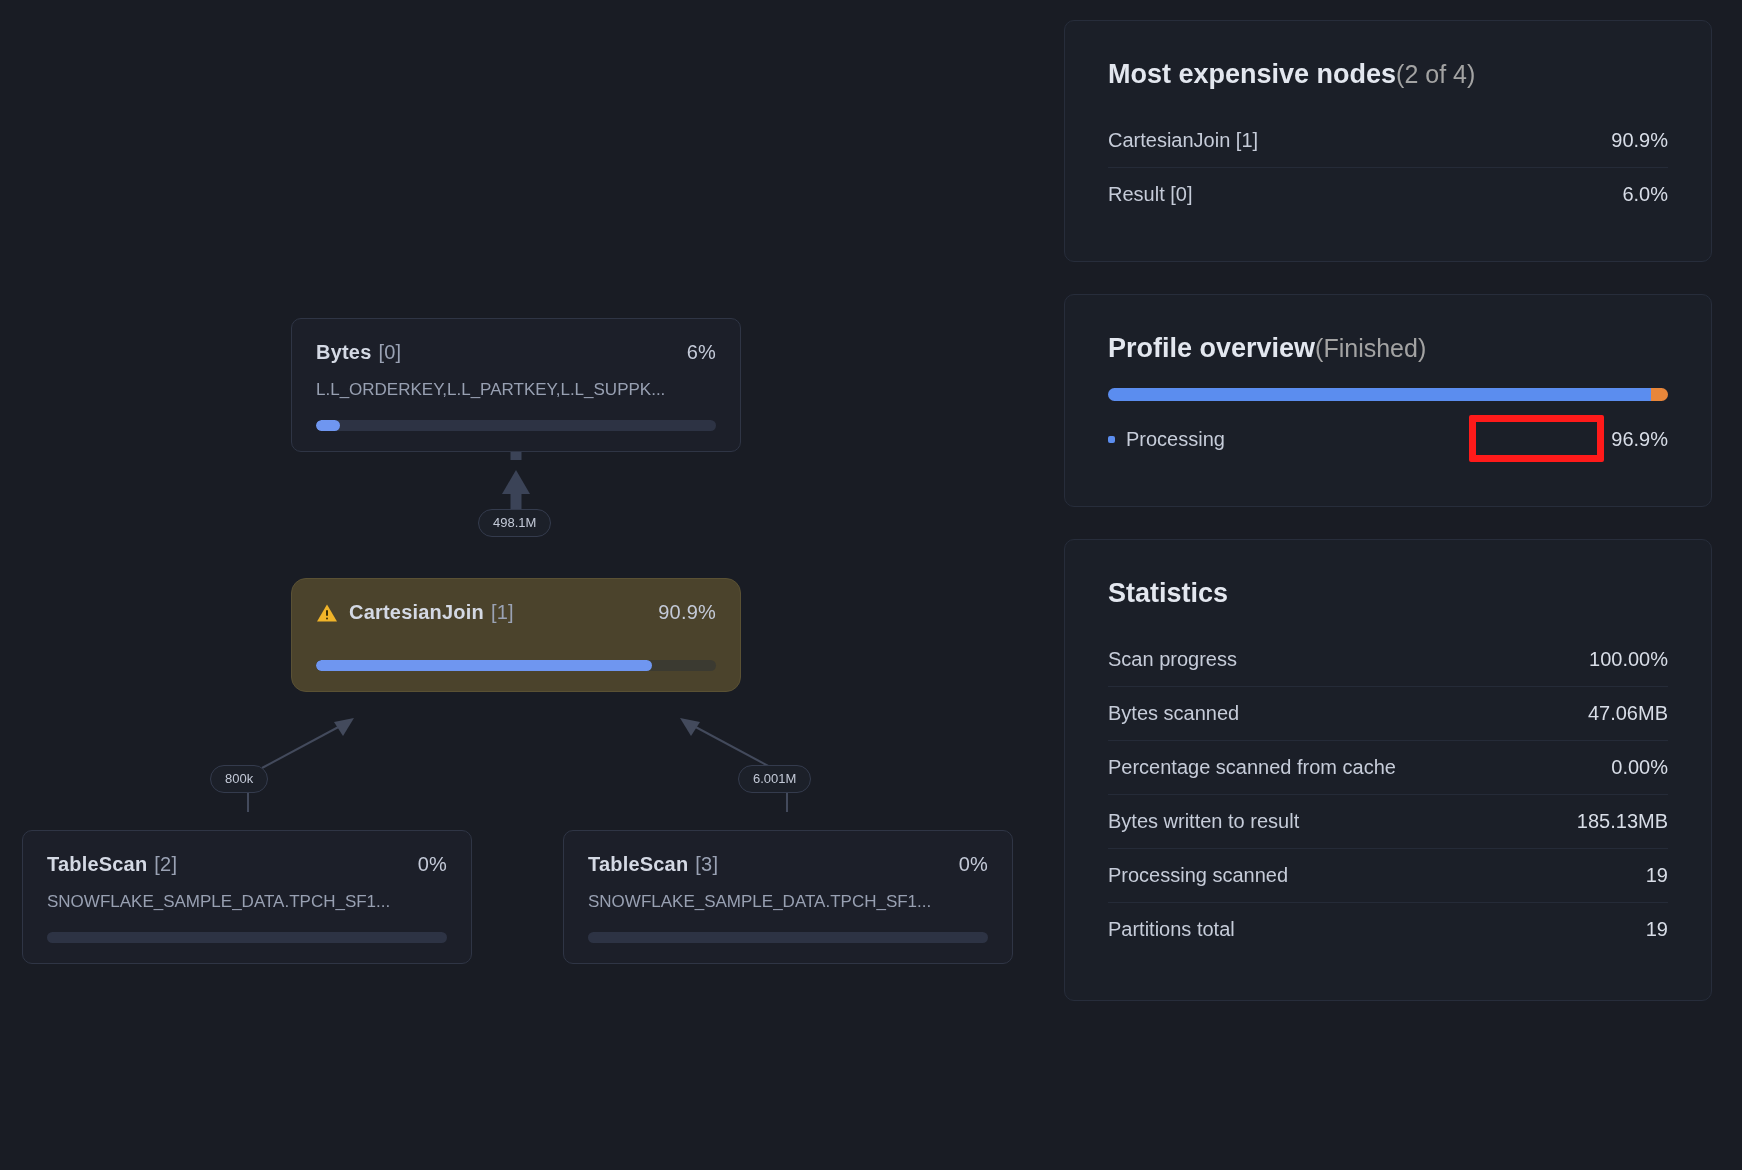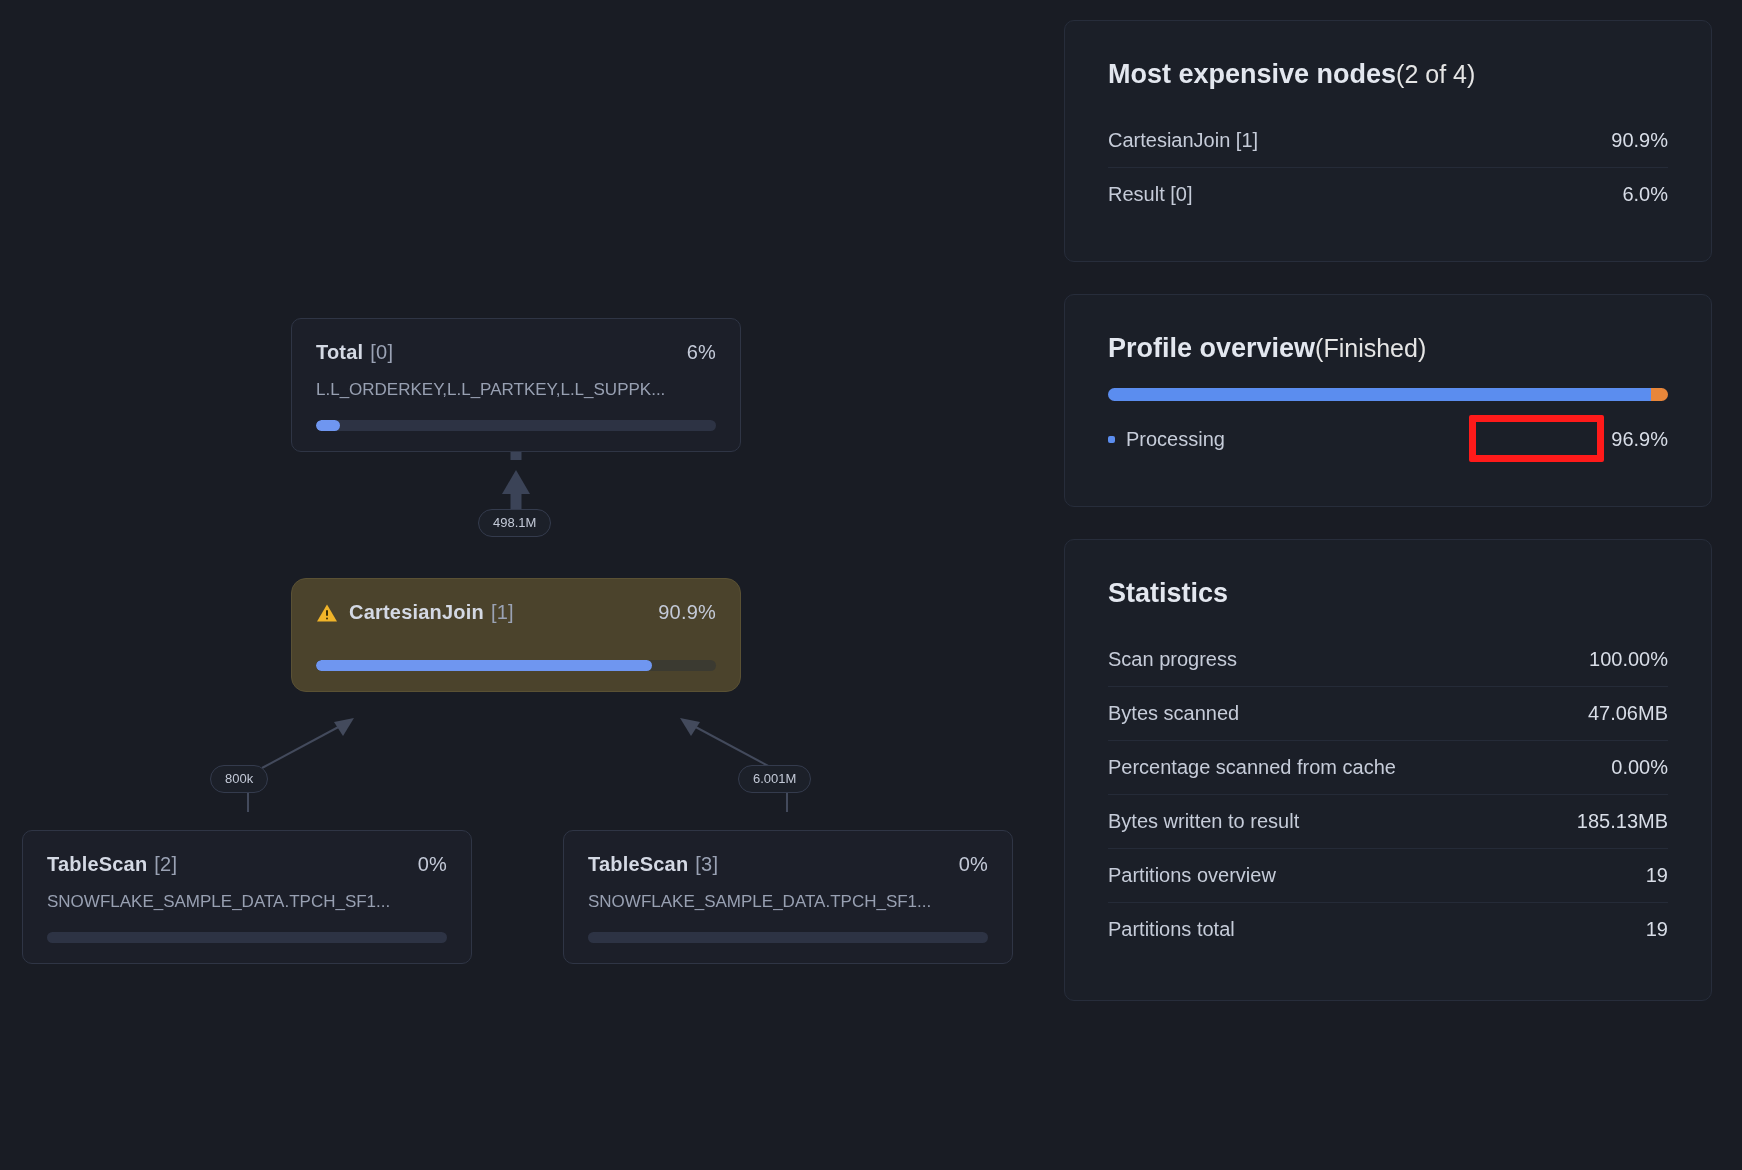--- a/index.html
+++ b/index.html
@@ -66,21 +66,21 @@
     border: 1px solid #272d3b;
     border-radius: 10px;
     background: #1b1f28;
     padding: 34px 43px 34px 43px;
     margin-bottom: 32px;
   }
   .panel-title {
     font-size: 27px; font-weight: bold; color: #e3e7ef;
     margin-bottom: 24px; white-space: nowrap;
   }
-  .panel-title .sub { font-weight: normal; color: #e5e5e5; font-size: 25px; }
+  .panel-title .sub { font-weight: normal; color: #a3a3a3; font-size: 25px; }
 
   .row {
     display: flex; align-items: center;
     padding: 15px 0 15px 0;
     border-bottom: 1px solid #252b38;
     font-size: 20px; color: #c6ccd9;
     white-space: nowrap;
     gap: 15px;
   }
   .row:last-child { border-bottom: none; }
@@ -119,21 +119,21 @@
       <line x1="262" y1="768" x2="344" y2="724" stroke="#434a5c" stroke-width="2"></line>
       <polygon points="354,718 334,722 343,736" fill="#434a5c"></polygon>
 
       <line x1="787" y1="812" x2="787" y2="790" stroke="#434a5c" stroke-width="2"></line>
       <line x1="772" y1="768" x2="690" y2="724" stroke="#434a5c" stroke-width="2"></line>
       <polygon points="680,718 700,722 691,736" fill="#434a5c"></polygon>
     </svg>
 
     <div class="node" style="left:291px; top:318px; width:450px;">
       <div class="node-head">
-        <span class="node-title">Total</span>
+        <span class="node-title">Bytes</span>
         <span class="node-idx">[0]</span>
         <span class="node-pct">6%</span>
       </div>
       <div class="node-sub">L.L_ORDERKEY,L.L_PARTKEY,L.L_SUPPK...</div>
       <div class="node-bar">
         <i style="width:6%"></i>
       </div>
     </div>
 
     <div class="edge-label" style="left:478px; top:509px;">498.1M</div>
@@ -232,21 +232,21 @@
       </div>
       <div class="row">
         <span class="lab">Percentage scanned from cache</span>
         <span class="val">0.00%</span>
       </div>
       <div class="row">
         <span class="lab">Bytes written to result</span>
         <span class="val">185.13MB</span>
       </div>
       <div class="row">
-        <span class="lab">Partitions overview</span>
+        <span class="lab">Processing scanned</span>
         <span class="val">19</span>
       </div>
       <div class="row">
         <span class="lab">Partitions total</span>
         <span class="val">19</span>
       </div>
     </div>
   </div>
 
   <div class="hl" style="left:1469px; top:415px; width:135px; height:47px;"></div>

